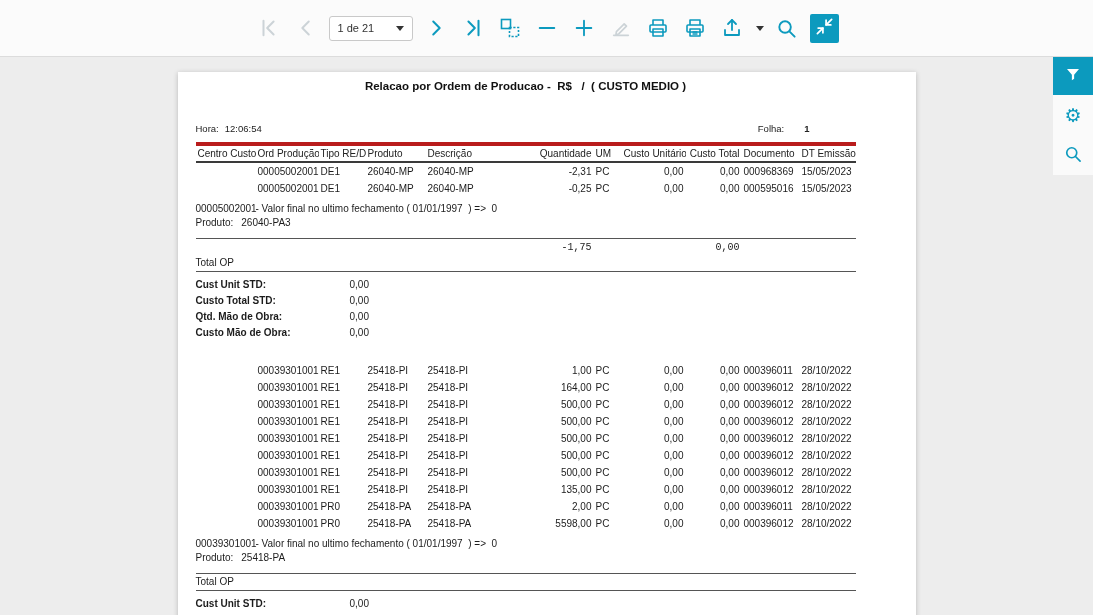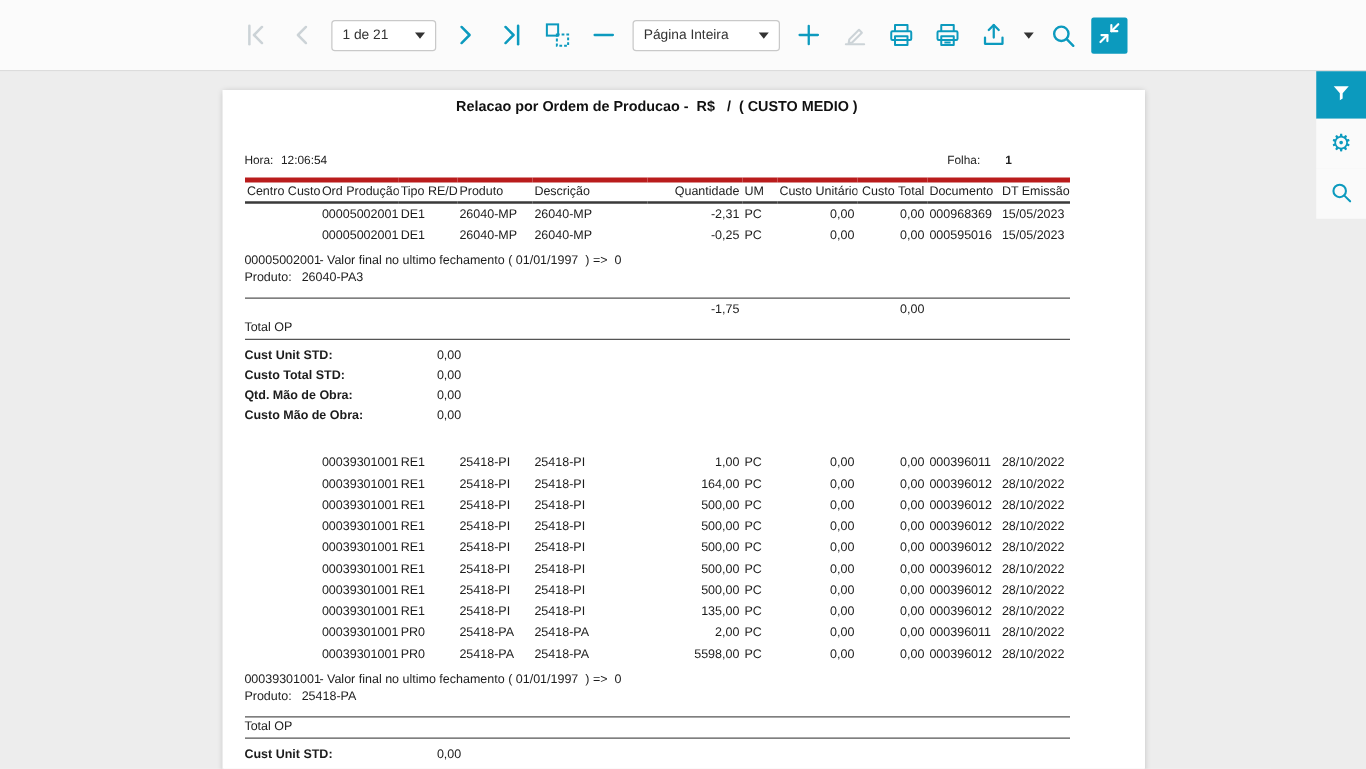--- a/index.html
+++ b/index.html
@@ -49,21 +49,21 @@
   .rpt td, .rpt th { padding:0 2px; height:17px; overflow:hidden; white-space:nowrap;
                      font-weight:normal; vertical-align:middle; }
   .l { text-align:left; } .r { text-align:right; }
   .head-tbl { margin-top:8px; border-top:4px solid #b91c1c; border-bottom:2px solid #3a3a3a; }
   .head-tbl th { height:18px; color:#222; }
 
   .rule { width:660px; border-top:1px solid #555; }
   .note-line { display:flex; font-size:10px; color:#1c1c1c; margin-top:6px; white-space:pre; }
   .note-code { width:60px; flex:0 0 60px; }
   .produto-line { display:flex; gap:8px; font-size:10px; color:#1c1c1c; margin-top:3px; }
-  .totals-tbl td { height:16px; }
+  .totals-tbl td { height:16px;font-family:Liberation Mono, monospace; }
   .total-op { font-size:10px; color:#1c1c1c; margin:2px 0 3px; }
   .std-row { display:flex; font-size:10px; color:#1c1c1c; height:16px; align-items:center; }
   .std-label { width:154px; flex:0 0 154px;font-weight:bold; }
   .sec2 { margin-top:22px; }
   .mt8 { margin-top:10px; }
   .mt2 { margin-top:2px; }
 </style>
 </head>
 <body>
 
@@ -110,24 +110,20 @@
         </svg>
       </span>
   </button>
   <button class="tb-btn">
     <span>
         <svg width="22" height="22" viewBox="0 0 24 24" fill="none" stroke="#0c9abe" stroke-width="2" stroke-linecap="round">
           <path d="M4 12h16"></path>
         </svg>
       </span>
   </button>
-  <div class="select-box zm">
-    <span>Página Inteira</span>
-    <span class="caret"></span>
-  </div>
   <button class="tb-btn">
     <span>
         <svg width="22" height="22" viewBox="0 0 24 24" fill="none" stroke="#0c9abe" stroke-width="2" stroke-linecap="round">
           <path d="M4 12h16M12 4v16"></path>
         </svg>
       </span>
   </button>
   <button class="tb-btn">
     <span>
         <svg width="22" height="22" viewBox="0 0 24 24" fill="none" stroke="#ccd3d7" stroke-width="1.8" stroke-linecap="round" stroke-linejoin="round">

